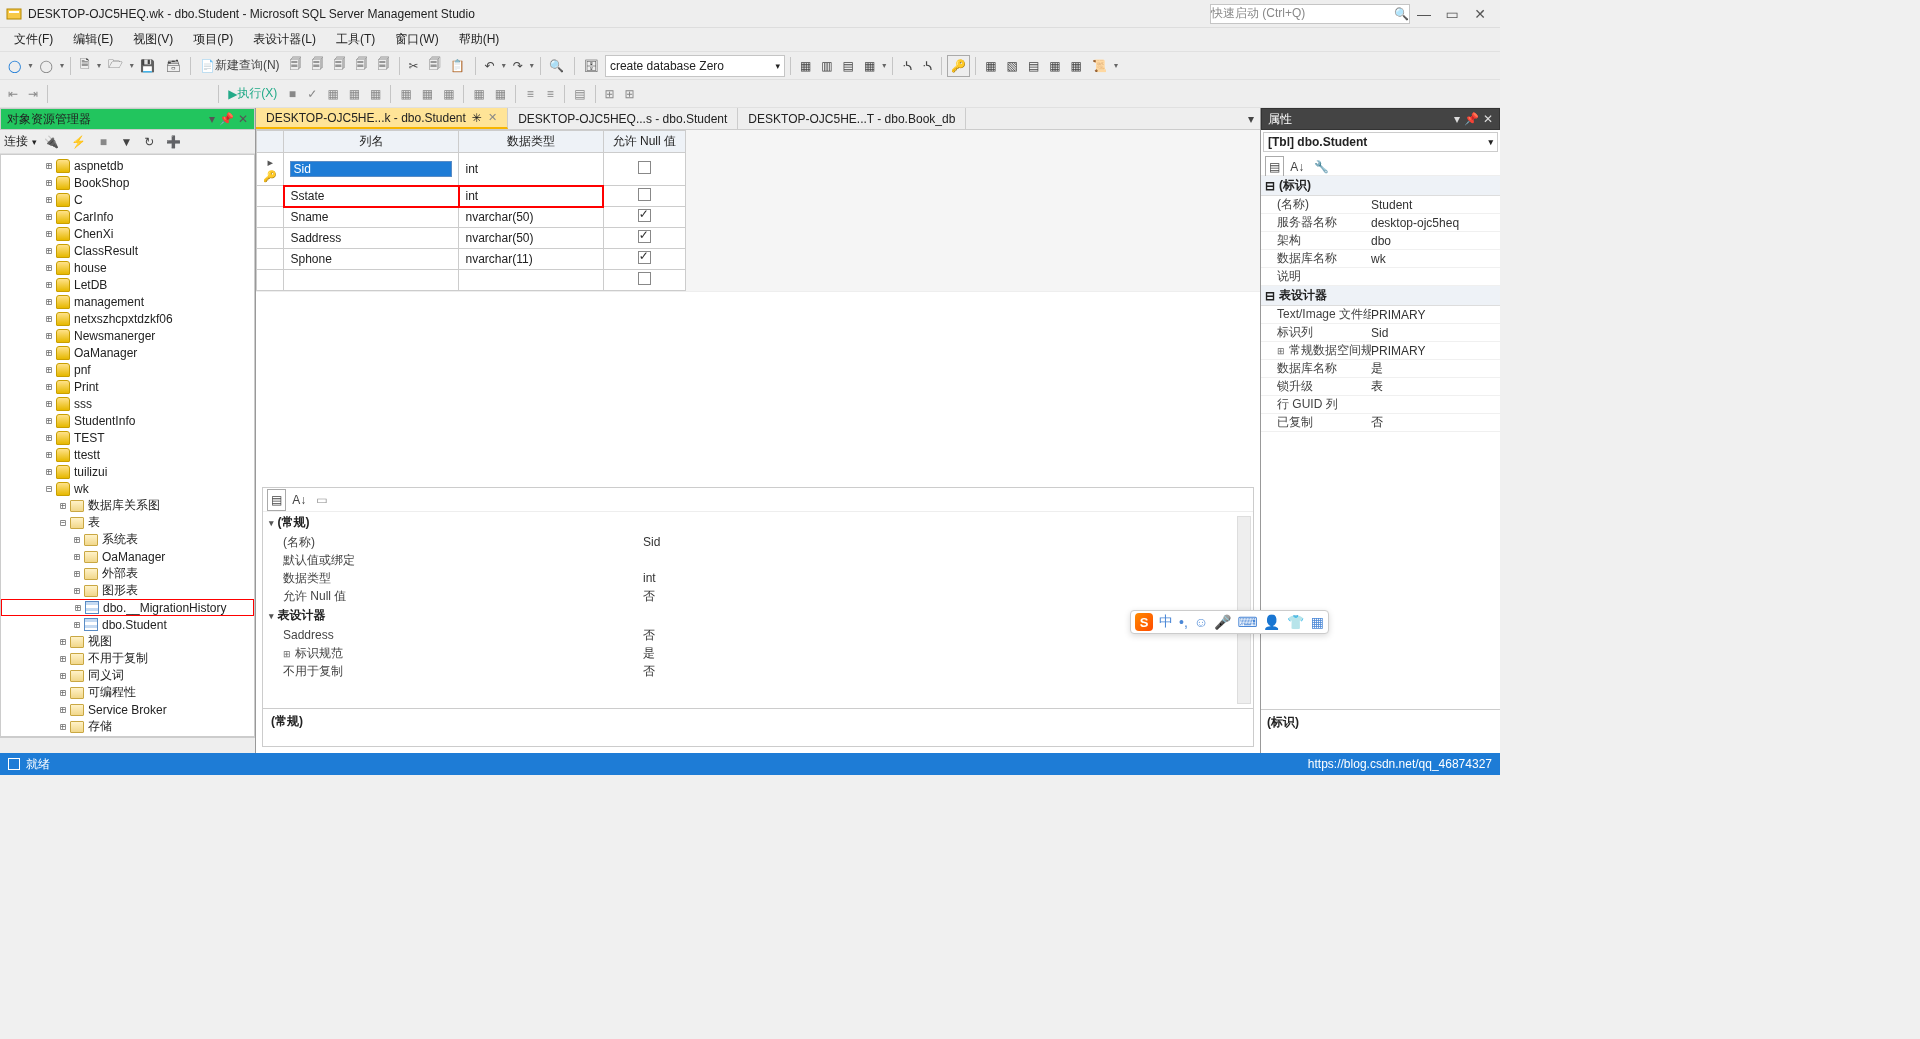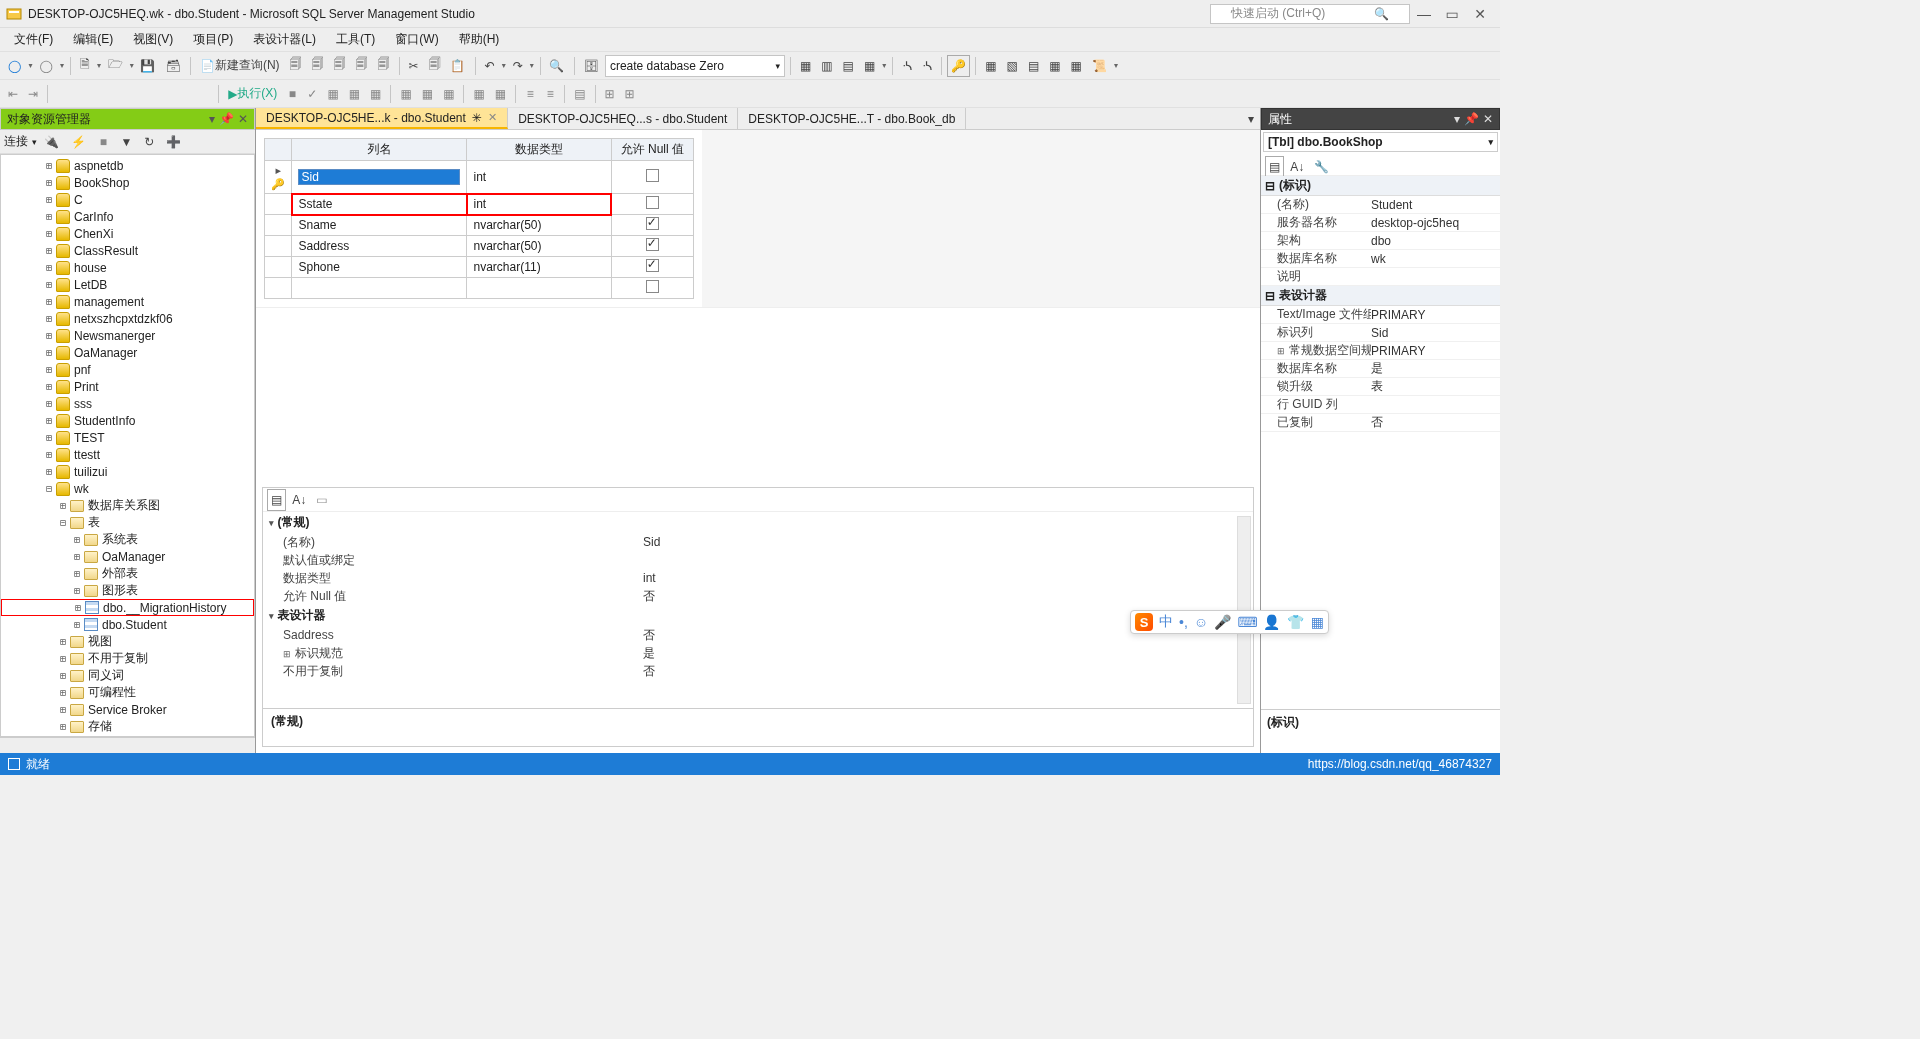--- a/index.html
+++ b/index.html
@@ -1,54 +1,54 @@
 <!DOCTYPE html>
 <html><head>
 <meta charset="utf-8">
 <style>
 *{box-sizing:border-box;margin:0;padding:0;font-family:"Microsoft YaHei","Segoe UI",Arial,sans-serif;font-size:12px}
 body{background:#f0f0f0;overflow:hidden;width:1500px;height:783px;position:relative;color:#222}
 
 .titlebar{height:28px;background:#eee;display:flex;align-items:center;padding:0 6px;border-bottom:1px solid #ddd}
 .titlebar .appicon{width:16px;height:16px;margin-right:6px}
 .titlebar .spacer{flex:1}
-.titlebar .quick{border:1px solid #c5c5c5;background:#fff;height:20px;width:200px;padding:0 20px;color:#888;display:flex;align-items:center;justify-content:space-between}
+.titlebar .quick{border:1px solid #c5c5c5;background:#fff;height:20px;width:200px;padding:0 0;color:#888;display:flex;align-items:center;justify-content:space-between}
 .winbtn{width:28px;text-align:center;font-size:14px;color:#555;cursor:pointer}
 
 .menubar{height:24px;background:#eee;display:flex;align-items:center;padding:0 4px;border-bottom:1px solid #e0e0e0}
 .menubar span{padding:2px 10px;cursor:pointer}
 
 .toolbar{height:28px;background:#eee;display:flex;align-items:center;padding:0 4px;gap:2px;border-bottom:1px solid #e0e0e0}
 .tbtn{min-width:18px;height:22px;display:inline-flex;align-items:center;justify-content:center;padding:0 3px;color:#444;border:1px solid transparent;cursor:pointer;font-size:12px}
 .tsep{width:1px;height:18px;background:#c5c5c5;margin:0 3px}
 .tdrop{width:5px;color:#666;font-size:8px;margin-left:1px}
 .tcombo{border:1px solid #c5c5c5;background:#fff;height:22px;width:180px;padding:0 4px;display:flex;align-items:center;justify-content:space-between}
 
 .workarea{display:flex;height:645px;background:#eee}
 
 .oe{width:256px;display:flex;flex-direction:column;border-right:1px solid #999}
-.panehdr{height:22px;background:#84cc16;border:1px solid #ccc;display:flex;align-items:center;padding:0 6px;justify-content:space-between}
+.panehdr{height:22px;background:#22c55e;border:1px solid #ccc;display:flex;align-items:center;padding:0 6px;justify-content:space-between}
 .panehdr .hdrbtns{display:flex;gap:4px;color:#555}
 .oe-toolbar{height:24px;background:#eee;display:flex;align-items:center;padding:0 4px;gap:4px;border-bottom:1px solid #ddd}
 .tree{flex:1;background:#fff;overflow-y:auto;overflow-x:auto;position:relative;border:1px solid #ccc}
 .treebody{padding:2px 0}
 .node{display:flex;align-items:center;height:17px;white-space:nowrap;cursor:pointer}
 .node .exp{width:12px;text-align:center;color:#666;font-size:10px;font-family:monospace}
 .node .ico{width:16px;height:14px;display:inline-flex;align-items:center;justify-content:center;margin-right:3px}
 .db-ico::before{content:"";display:inline-block;width:12px;height:12px;background:linear-gradient(#ffe28a,#e6b800);border-radius:3px 3px 1px 1px;border:1px solid #c99f00}
 .folder-ico::before{content:"";display:inline-block;width:12px;height:10px;background:linear-gradient(#fff2c8,#f1d78a);border:1px solid #c9a742;border-radius:1px}
 .table-ico::before{content:"";display:inline-block;width:12px;height:11px;background:#fff;border:1px solid #5a8cc5;box-shadow:inset 0 3px 0 #c5daf2,inset 0 6px 0 #fff,inset 0 9px 0 #c5daf2}
 .highlight-red{border:1px solid red}
 
 .doc{flex:1;display:flex;flex-direction:column;background:#fff}
 .doctabs{height:22px;background:#eee;display:flex;border-bottom:1px solid #ccc}
 .doctab{padding:2px 10px;display:flex;align-items:center;gap:6px;border-right:1px solid #ccc;background:#eee;cursor:pointer;max-width:260px}
 .doctab.active{background:#ffe497;border-bottom:2px solid #f7b500}
 .doctab .x{color:#888;font-size:11px}
-.colgrid{border-collapse:collapse;width:430px;margin:8px}
+.colgrid{border-collapse:collapse;width:430px;margin:0}
 .colgrid th{background:#eef2f7;border:1px solid #ccc;font-weight:normal;padding:2px 4px;text-align:center;height:20px}
 .colgrid td{border:1px solid #ccc;padding:2px 6px;height:20px;background:#fff}
 .colgrid .keycol{width:22px;text-align:center}
 .rowmark{color:#555;font-size:11px}
 .red-cell{outline:2px solid red;outline-offset:-1px}
 .sel-cell input{border:1px solid #5a8cc5;background:#cde3ff;width:100%;height:16px;padding:0 2px;color:#000}
 .sel-cell input::selection{background:#1e7cd6;color:#fff}
 .chk{width:13px;height:13px;border:1px solid #888;display:inline-block;background:#fff;position:relative}
 .chk.checked::after{content:"✓";position:absolute;top:-3px;left:0;font-size:12px;color:#333}
 .gridarea{flex:0 0 auto;display:flex}
@@ -536,21 +536,21 @@
   <div class="propspane">
     <div class="panehdr">
       <span>属性</span>
       <span class="hdrbtns">
         <span>▾</span>
         <span>📌</span>
         <span>✕</span>
       </span>
     </div>
     <div class="propsel">
-      <span>[Tbl] dbo.BookShop</span>
+      <span>[Tbl] dbo.Student</span>
       <span style="font-size:9px">▾</span>
     </div>
     <div class="props-toolbar">
       <span class="tbtn" style="border:1px solid #aaa">▤</span>
       <span class="tbtn">A↓</span>
       <span class="tbtn dim">🔧</span>
     </div>
     <div class="pgrid">
       <div class="pcat">
           <span class="caret">⊟</span>

